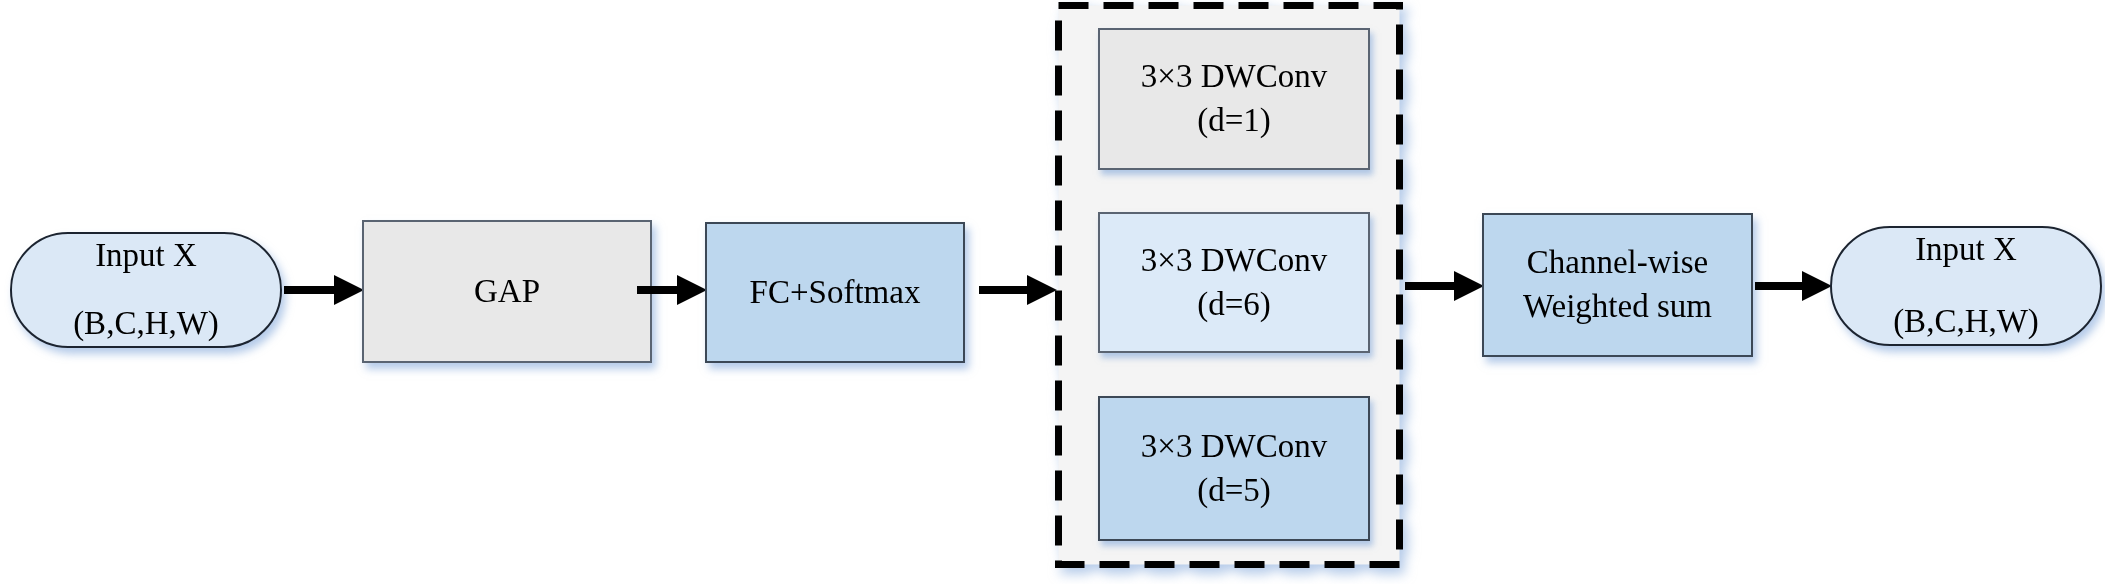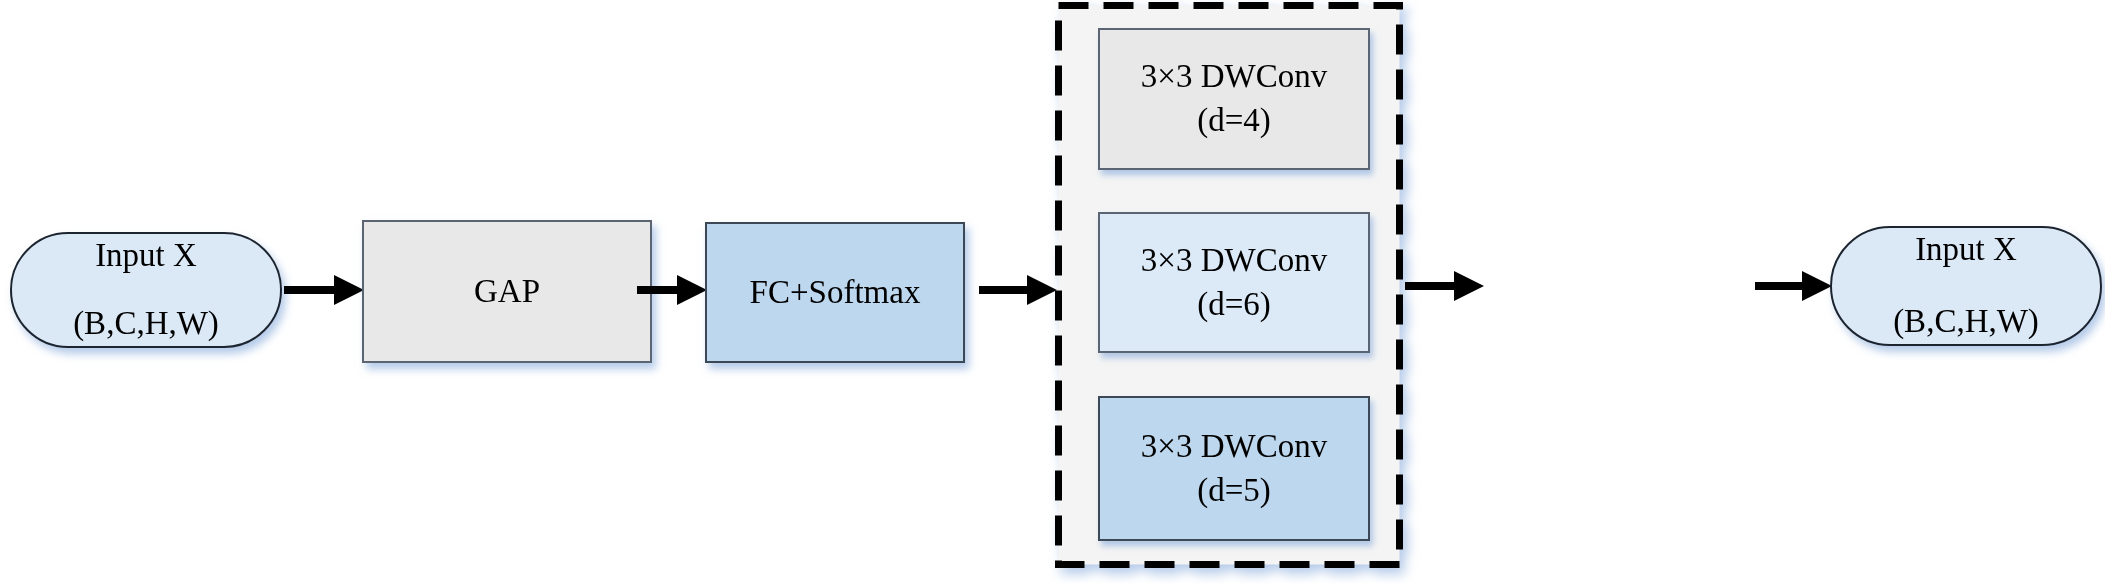--- a/index.html
+++ b/index.html
@@ -111,39 +111,43 @@
     <div class="head"></div>
   </div>
 
   <div class="dashed-wrap">
     <svg width="348" height="566" viewBox="0 0 348 566">
       <rect class="dashed-rect" x="3.5" y="3.5" width="341" height="559"></rect>
     </svg>
 
     <div class="node gray-box" style="left:43px; top:26px; width:272px; height:142px;">
       <span>3×3 DWConv</span>
-      <span>(d=4)</span>
+      <span>(d=1)</span>
     </div>
 
     <div class="node lightblue-box" style="left:43px; top:210px; width:272px; height:141px;">
       <span>3×3 DWConv</span>
       <span>(d=6)</span>
     </div>
 
     <div class="node blue-box" style="left:43px; top:394px; width:272px; height:145px;">
       <span>3×3 DWConv</span>
       <span>(d=5)</span>
     </div>
   </div>
 
   <div class="arrow" style="left:1405px; top:271px; width:79px;">
     <div class="shaft"></div>
     <div class="head"></div>
   </div>
 
+  <div class="node blue-box" style="left:1482px; top:213px; width:271px; height:144px;">
+    <span>Channel-wise</span>
+    <span>Weighted sum</span>
+  </div>
 
   <div class="arrow" style="left:1755px; top:271px; width:77px;">
     <div class="shaft"></div>
     <div class="head"></div>
   </div>
 
   <div class="node pill" style="left:1830px; top:226px; width:272px; height:120px;">
     <span>Input X</span>
     <span>(B,C,H,W)</span>
   </div>

